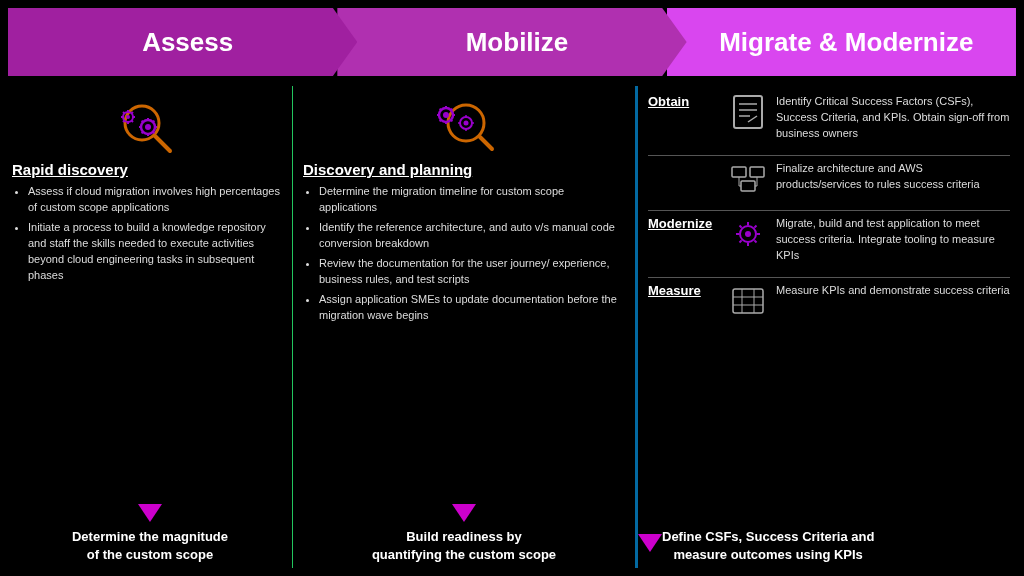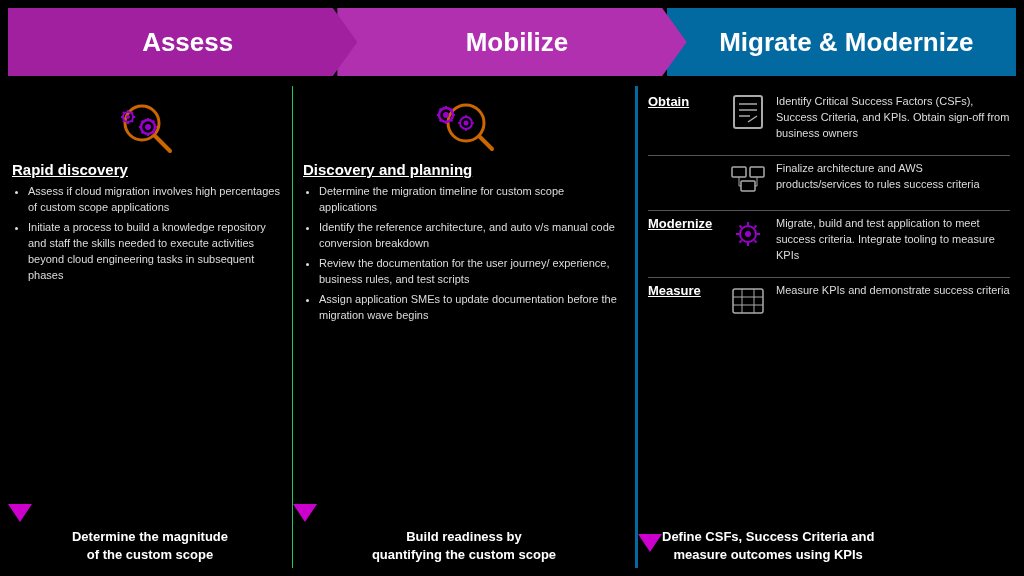--- a/index.html
+++ b/index.html
@@ -36,21 +36,21 @@
       clip-path: polygon(0 0, 93% 0, 100% 50%, 93% 100%, 0 100%);
       z-index: 3;
     }
     .banner-section.mobilize {
       background: #b030b0;
       clip-path: polygon(0 0, 93% 0, 100% 50%, 93% 100%, 0 100%);
       margin-left: -20px;
       z-index: 2;
     }
     .banner-section.migrate {
-      background: #0369a1;
+      background: #d946ef;
       clip-path: polygon(0 0, 100% 0, 100% 100%, 0 100%);
       margin-left: -20px;
       z-index: 1;
     }
 
     .banner-label {
       font-size: 26px;
       font-weight: bold;
       color: #fff;
       padding-left: 10px;
@@ -179,20 +179,21 @@
       padding: 0 6px 0 10px;
     }
 
     .col-bottom {
       position: absolute;
       bottom: 4px;
       left: 0;
       right: 0;
       display: flex;
       flex-direction: column;
+      align-items: center;
     }
   </style>
 </head>
 <body>
 
 <div class="outer">
 
   <div class="header-banner">
     <div class="banner-section assess">
       <span class="banner-label">Assess</span>

